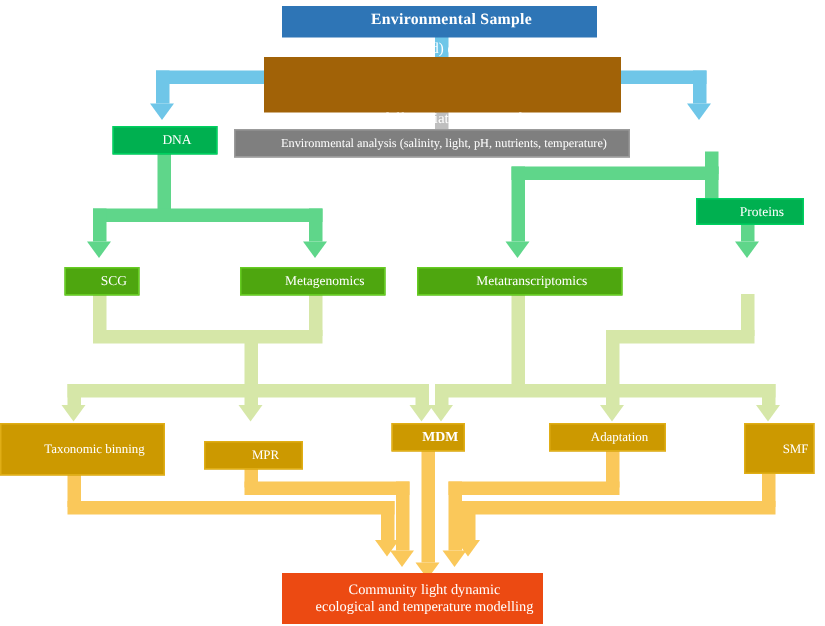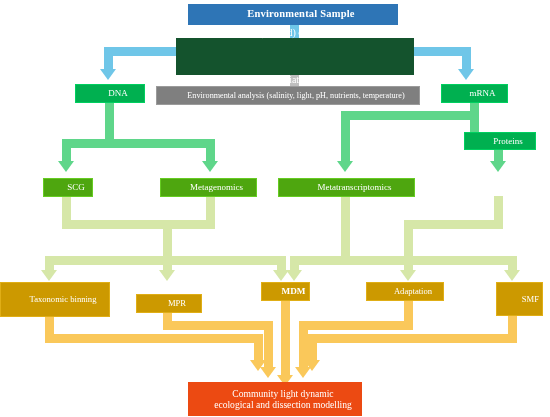--- a/index.html
+++ b/index.html
@@ -15,21 +15,21 @@
     box-sizing:border-box;
     display:flex;align-items:center;justify-content:center;
     text-align:center;
     color:#ffffff;
     line-height:1.18;
     z-index:5;
   }
   .node span{display:block;width:100%;padding:0 3px;margin-left:16px;}
 
   .blue-dark{background:#2E75B6;font-weight:bold;font-size:10.5px;letter-spacing:.2px;}
-  .blue-mid {background:#14532d;font-size:10px;gap:35px;}
+  .blue-mid {background:#a16207;font-size:10px;gap:35px;}
   .gray     {background:#7F7F7F;font-size:8.2px;border:1px solid #9b9b9b;}
   .green-br {background:#00B050;border:1px solid #00D060;font-size:9px;}
   .green-dk {background:#4EA60F;border:1px solid #66CC22;font-size:9px;}
   .gold     {background:#CC9900;border:1px solid #E0AE16;font-size:8.6px;}
   .gold.bold{font-weight:bold;font-size:9.2px;}
   .orange   {background:#EC4A12;font-size:9.6px;}
 
   
   .conn{position:absolute;z-index:1;}
   .v{position:absolute;}
@@ -142,23 +142,20 @@
   </div>
 
   <div class="node gray" style="left:156px;top:86px;width:264px;height:19px;">
     <span>Environmental analysis (salinity, light, pH, nutrients, temperature)</span>
   </div>
 
   <div class="node green-br" style="left:75px;top:84px;width:70px;height:19px;">
     <span>DNA</span>
   </div>
 
-  <div class="node green-br" style="left:441px;top:84px;width:67px;height:19px;">
-    <span>mRNA</span>
-  </div>
 
   <div class="node green-br" style="left:464px;top:132px;width:72px;height:18px;">
     <span>Proteins</span>
   </div>
 
   <div class="node green-dk" style="left:43px;top:178px;width:50px;height:19px;">
     <span>SCG</span>
   </div>
 
   <div class="node green-dk" style="left:160px;top:178px;width:97px;height:19px;">
@@ -185,16 +182,16 @@
   <div class="node gold" style="left:366px;top:282px;width:78px;height:19px;">
     <span>Adaptation</span>
   </div>
 
   <div class="node gold" style="left:496px;top:282px;width:47px;height:34px;text-align:right;">
     <span>SMF</span>
   </div>
 
   <div class="node orange" style="left:188px;top:382px;width:174px;height:34px;flex-direction:column;justify-content:center;">
     <span>Community light dynamic</span>
-    <span>ecological and dissection modelling</span>
+    <span>ecological and temperature modelling</span>
   </div>
 
 </div>
 
 </body></html>

